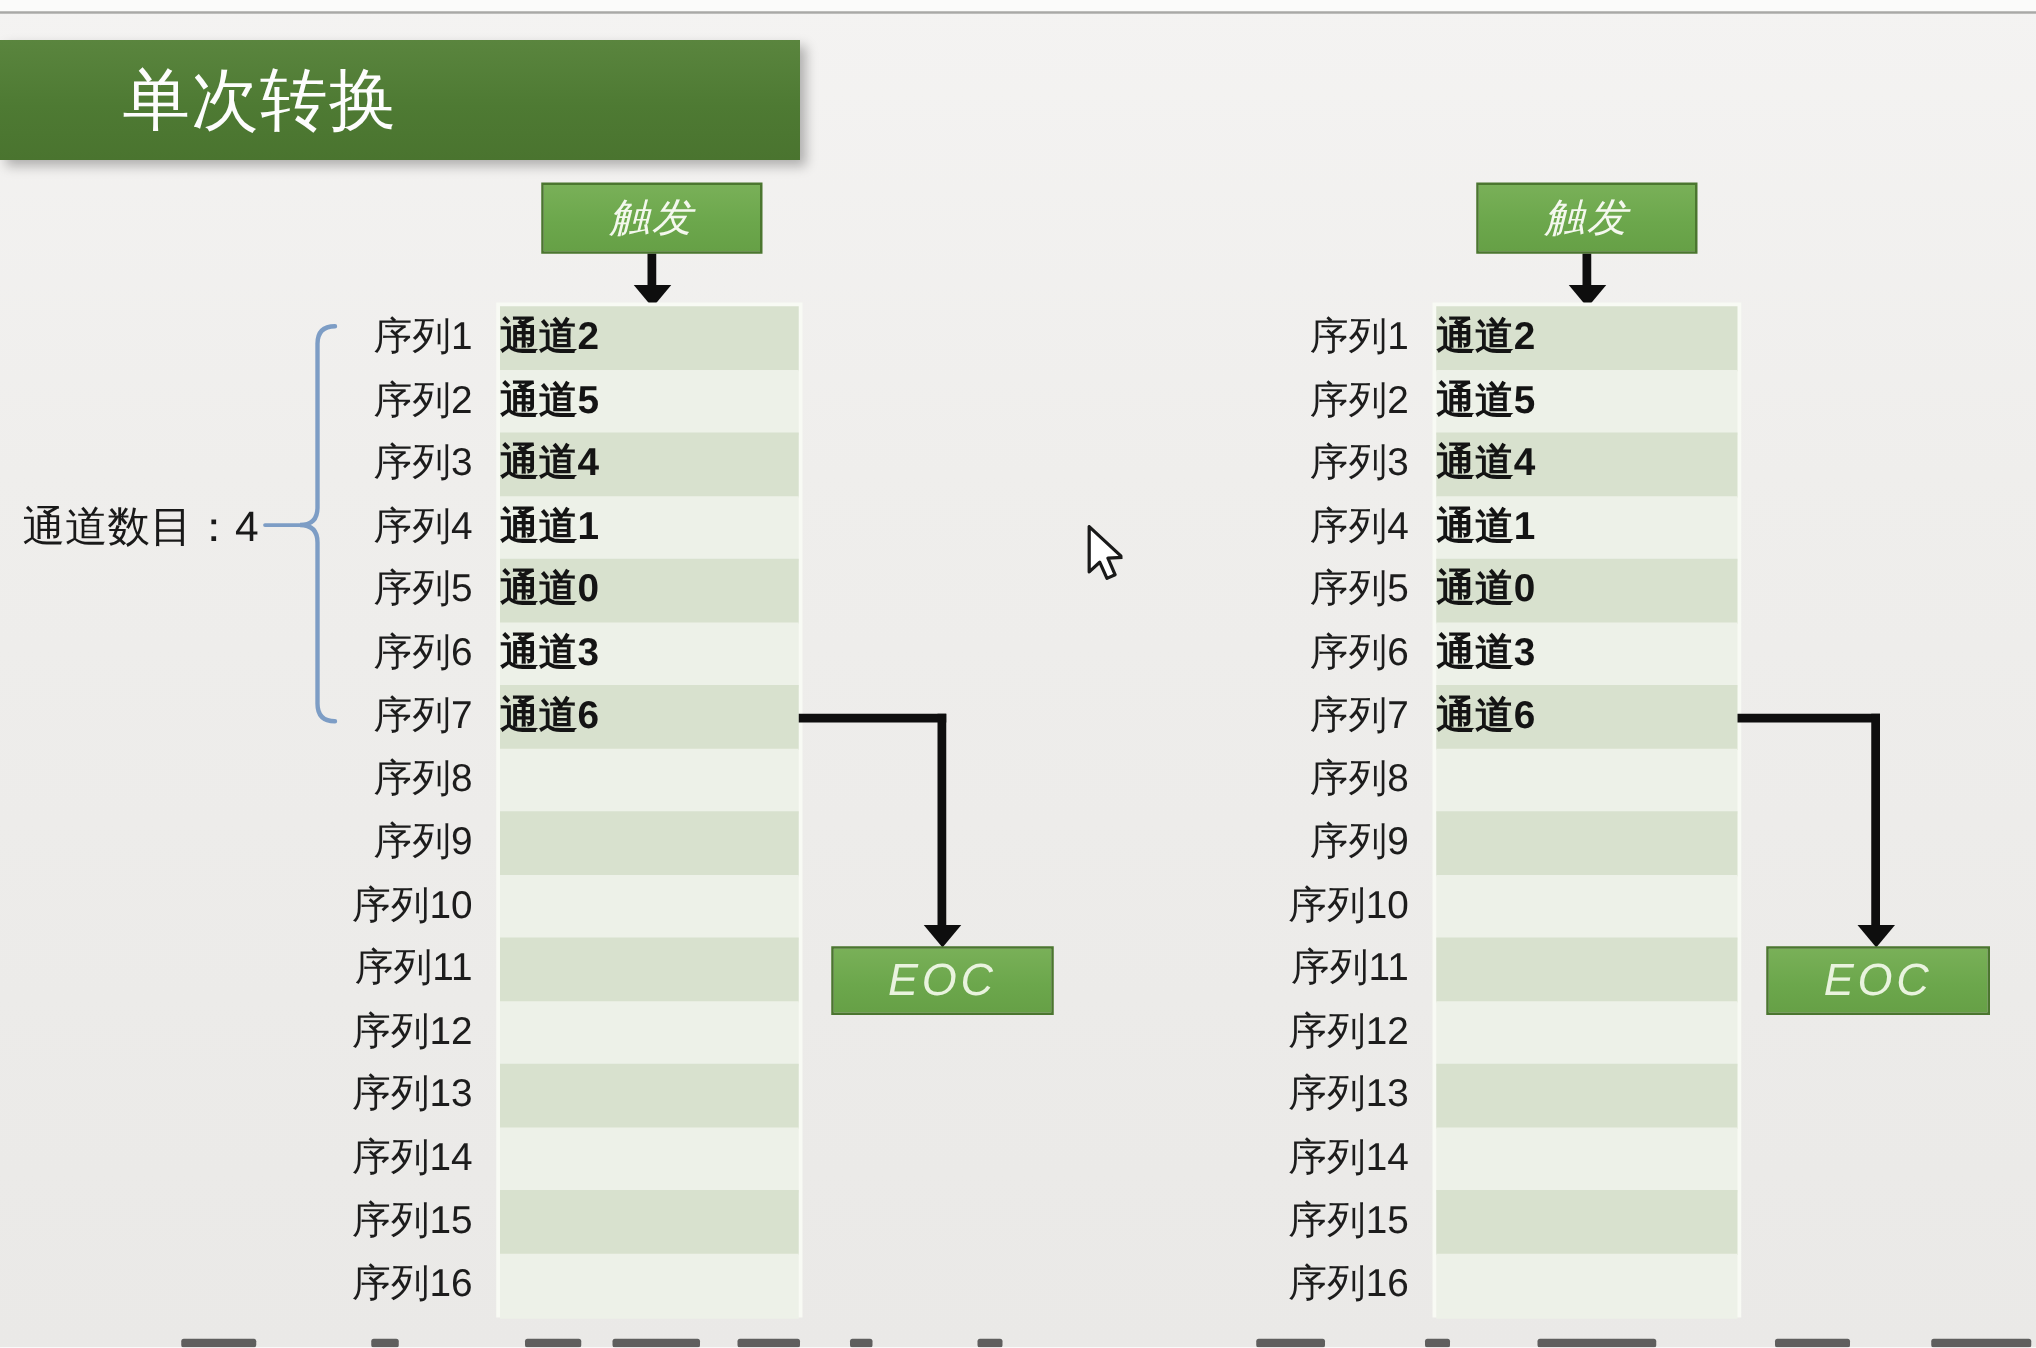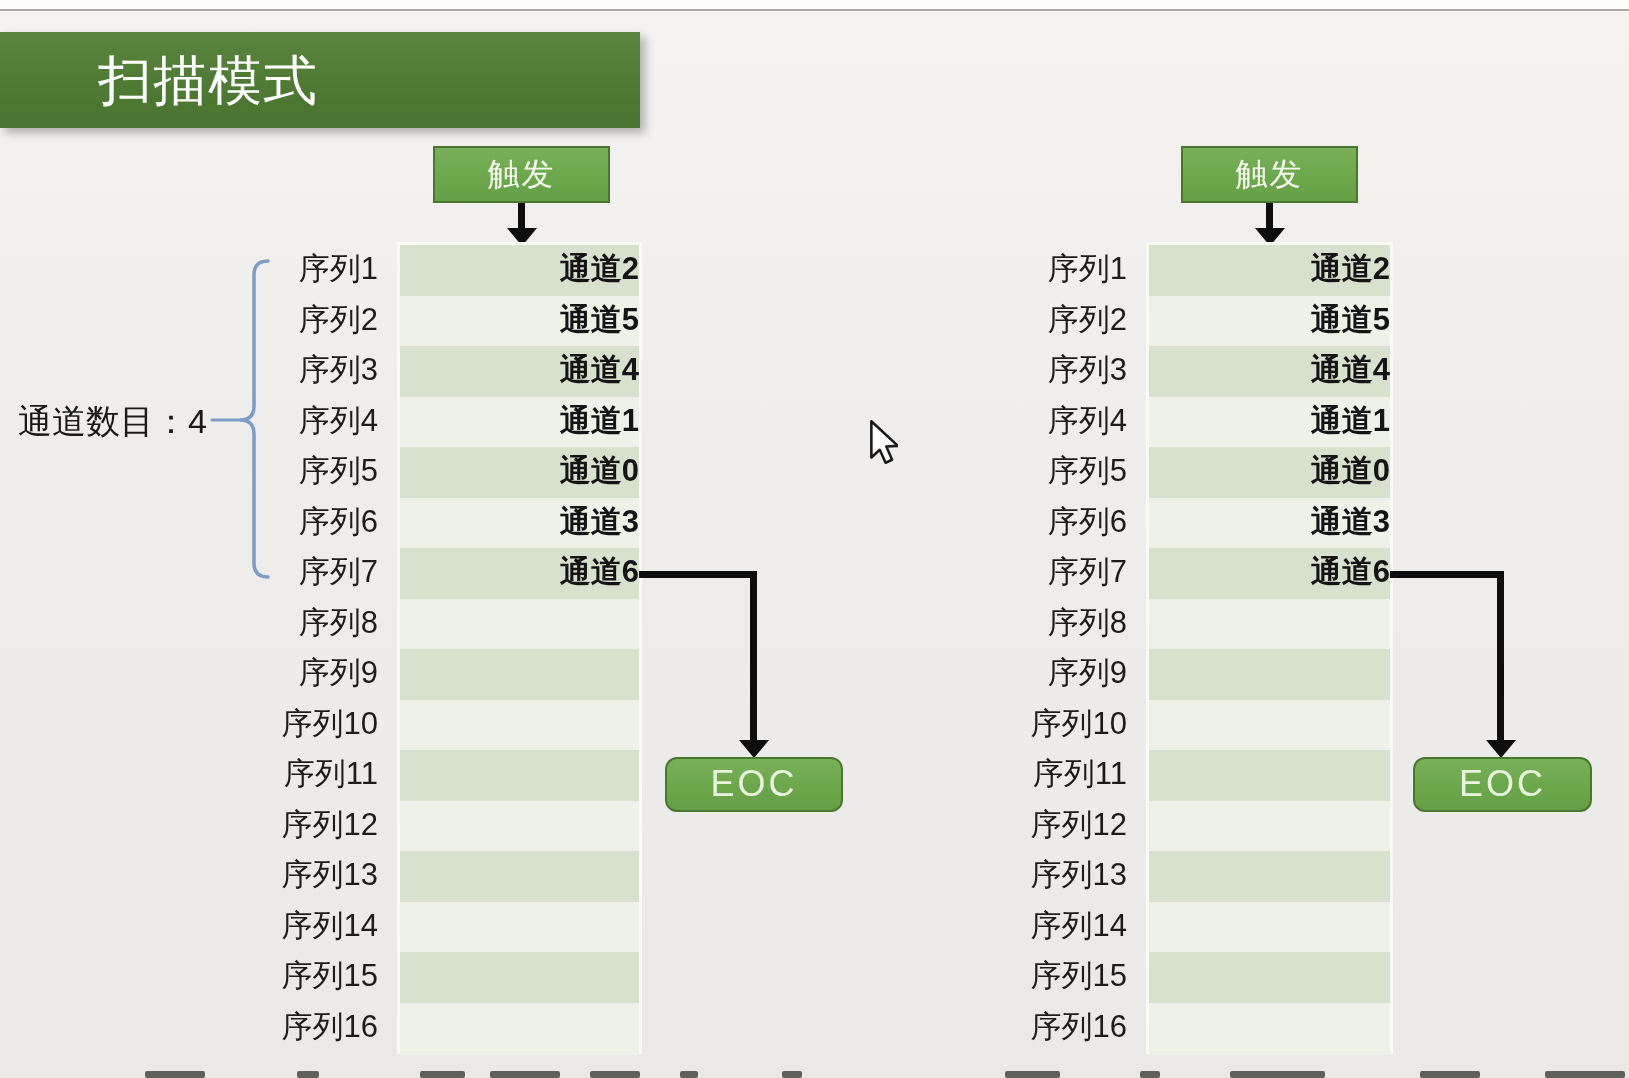--- a/index.html
+++ b/index.html
@@ -14,51 +14,51 @@
     background:linear-gradient(180deg,#5a853e 0%,#4e7a33 55%,#4a742f 100%);
     box-shadow:5px 5px 9px rgba(0,0,0,0.28);
   }
   .title-banner span{
     display:block;padding-left:98px;line-height:96px;font-size:54px;color:#fdfdfd;letter-spacing:1px;
   }
   .bullet-line{position:absolute;left:756px;top:52px;height:70px;display:flex;align-items:center;}
   .bullet-dot{width:15px;height:15px;border-radius:50%;background:#161616;margin-right:56px;margin-top:6px;}
   .bullet-text{font-size:57px;color:#1b1b1b;letter-spacing:1px;white-space:nowrap;}
   .table-backing{position:absolute;background:#f8faf4;}
-  .cell{position:absolute;height:52px;text-align:right;}
+  .cell{position:absolute;height:52px;text-align:left;}
   .cell.odd{background:#d8e1ce;}
   .cell.even{background:#edf1e8;}
   .cell .ch{font-size:31px;font-weight:700;color:#141414;line-height:48px;}
   .seq-label{position:absolute;width:200px;text-align:right;font-size:31px;color:#1c1c1c;line-height:48px;}
   .btn{
     position:absolute;text-align:center;color:#f4f8ee;
     background:linear-gradient(180deg,#79b058 0%,#6ca74c 55%,#66a046 100%);
-    border:2px solid #4b762f;box-sizing:border-box;
+    border:2px solid #4b762f;box-sizing:border-box;font-style:italic;
   }
   .btn.trigger{font-size:32px;line-height:52px;letter-spacing:2px;}
-  .btn.eoc{font-size:36px;line-height:50px;letter-spacing:3px;color:#e9f3de;border-radius:12px;}
+  .btn.eoc{font-size:36px;line-height:50px;letter-spacing:3px;color:#e9f3de;}
   .arrow-shaft{position:absolute;background:#0e0e0e;}
   .arrow-head-down{
     position:absolute;width:0;height:0;
     border-left:15px solid transparent;border-right:15px solid transparent;border-top:18px solid #0e0e0e;
   }
   .annotation-label{position:absolute;font-size:34px;color:#191919;white-space:nowrap;}
   .brace-svg{position:absolute;overflow:visible;}
   .cursor-svg{position:absolute;}
   .fragment{position:absolute;height:7px;background:#3c3c3c;opacity:0.8;border-radius:2px;}
 </style>
 </head>
 <body>
 
 <div class="stage">
 
   <div class="topbar"></div>
 
   <div class="title-banner">
-    <span>扫描模式</span>
+    <span>单次转换</span>
   </div>
 
 
   <div id="diagrams">
       <div>
         <div class="btn trigger" style="left: 433px; top: 146px; width: 177px; height: 57px; position: absolute;">触发</div>
         <div class="arrow-shaft" style="left: 518px; top: 203px; width: 7px; height: 27px; position: absolute;"></div>
         <div class="arrow-head-down" style="left: 507px; top: 228px; position: absolute;"></div>
         <div class="table-backing" style="left: 397px; top: 242px; width: 245px; height: 812px; position: absolute;"></div>
         <div class="cell odd" style="left: 400px; top: 245px; width: 239px; position: absolute;"><span class="ch">通道2</span></div>

